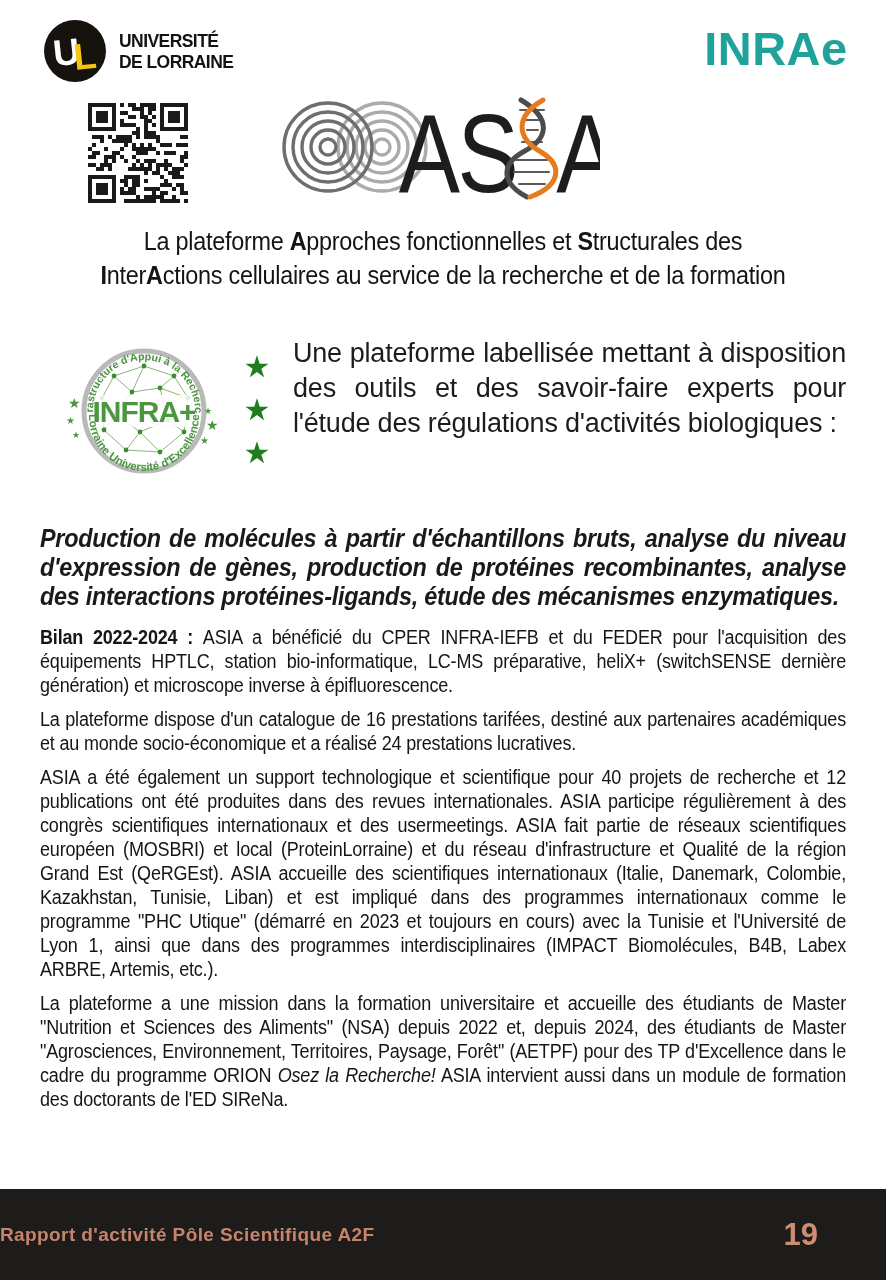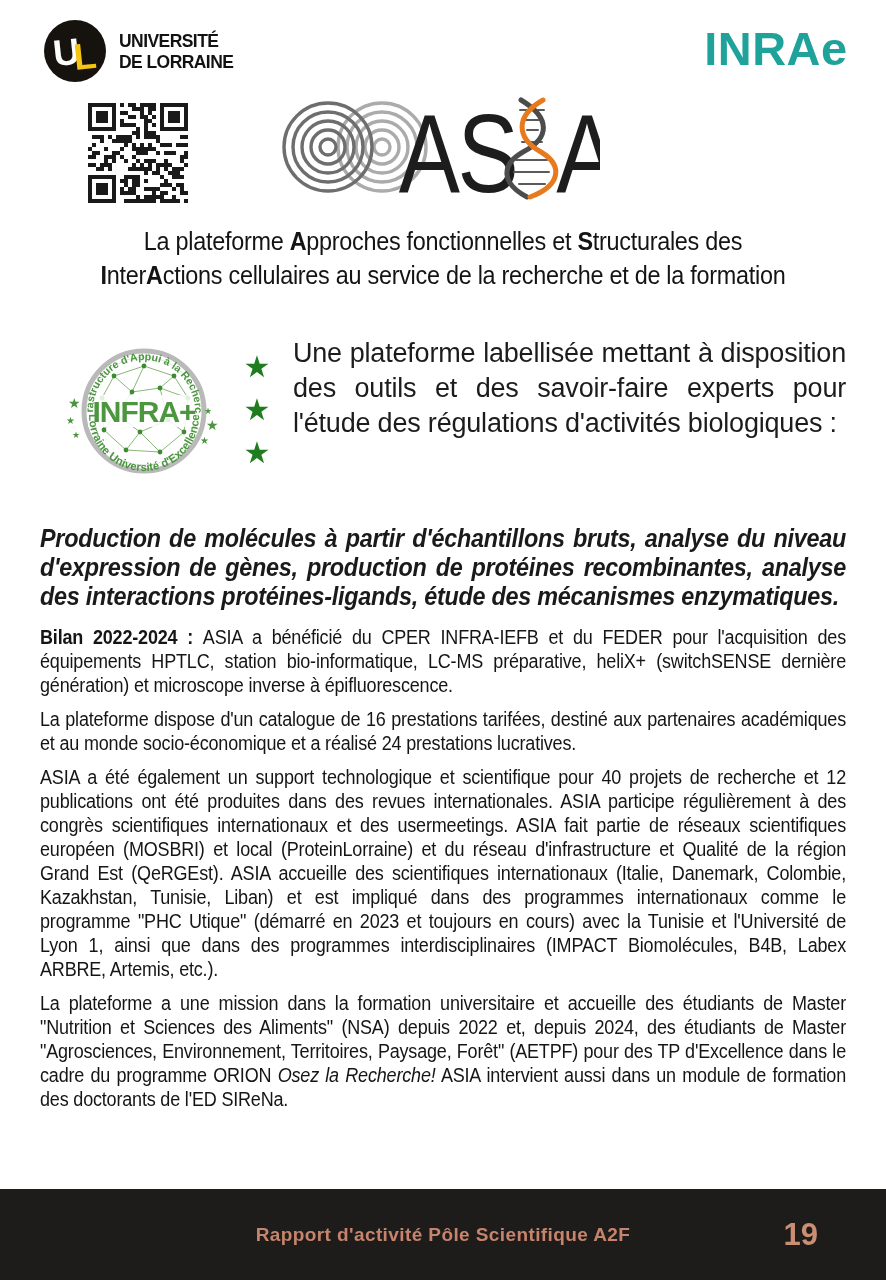--- a/index.html
+++ b/index.html
@@ -40,21 +40,21 @@
   .cond { width:111.11%; transform:scaleX(0.9); transform-origin:0 0; }
   .intro { font-size:26px; line-height:29px; font-style:italic; font-weight:700;
            text-align:justify; margin:0 0 14px 0; color:#1a1a1a; letter-spacing:-0.3px; }
   .body-p { font-size:20px; line-height:24px; text-align:justify; margin:0 0 10px 0;
             color:#151515; letter-spacing:-0.2px; }
   .rich i { font-style:italic; }
 
   
   .footer { position:absolute; left:0; right:0; bottom:0; height:91px; z-index:5; }
   .footer-title { position:absolute; left:0; right:0; top:50%; transform:translateY(-50%);
-                  text-align:center; font-weight:700; font-size:19px; letter-spacing:0.4px; }
+                  font-weight:700; font-size:19px; letter-spacing:0.4px; }
   .page-num { position:absolute; right:68px; top:50%; transform:translateY(-50%);
               font-weight:700; font-size:31px; }
 
   svg text { font-family:"Liberation Sans", sans-serif; }
 </style>
 </head>
 <body>
 
 <div class="page">
 

